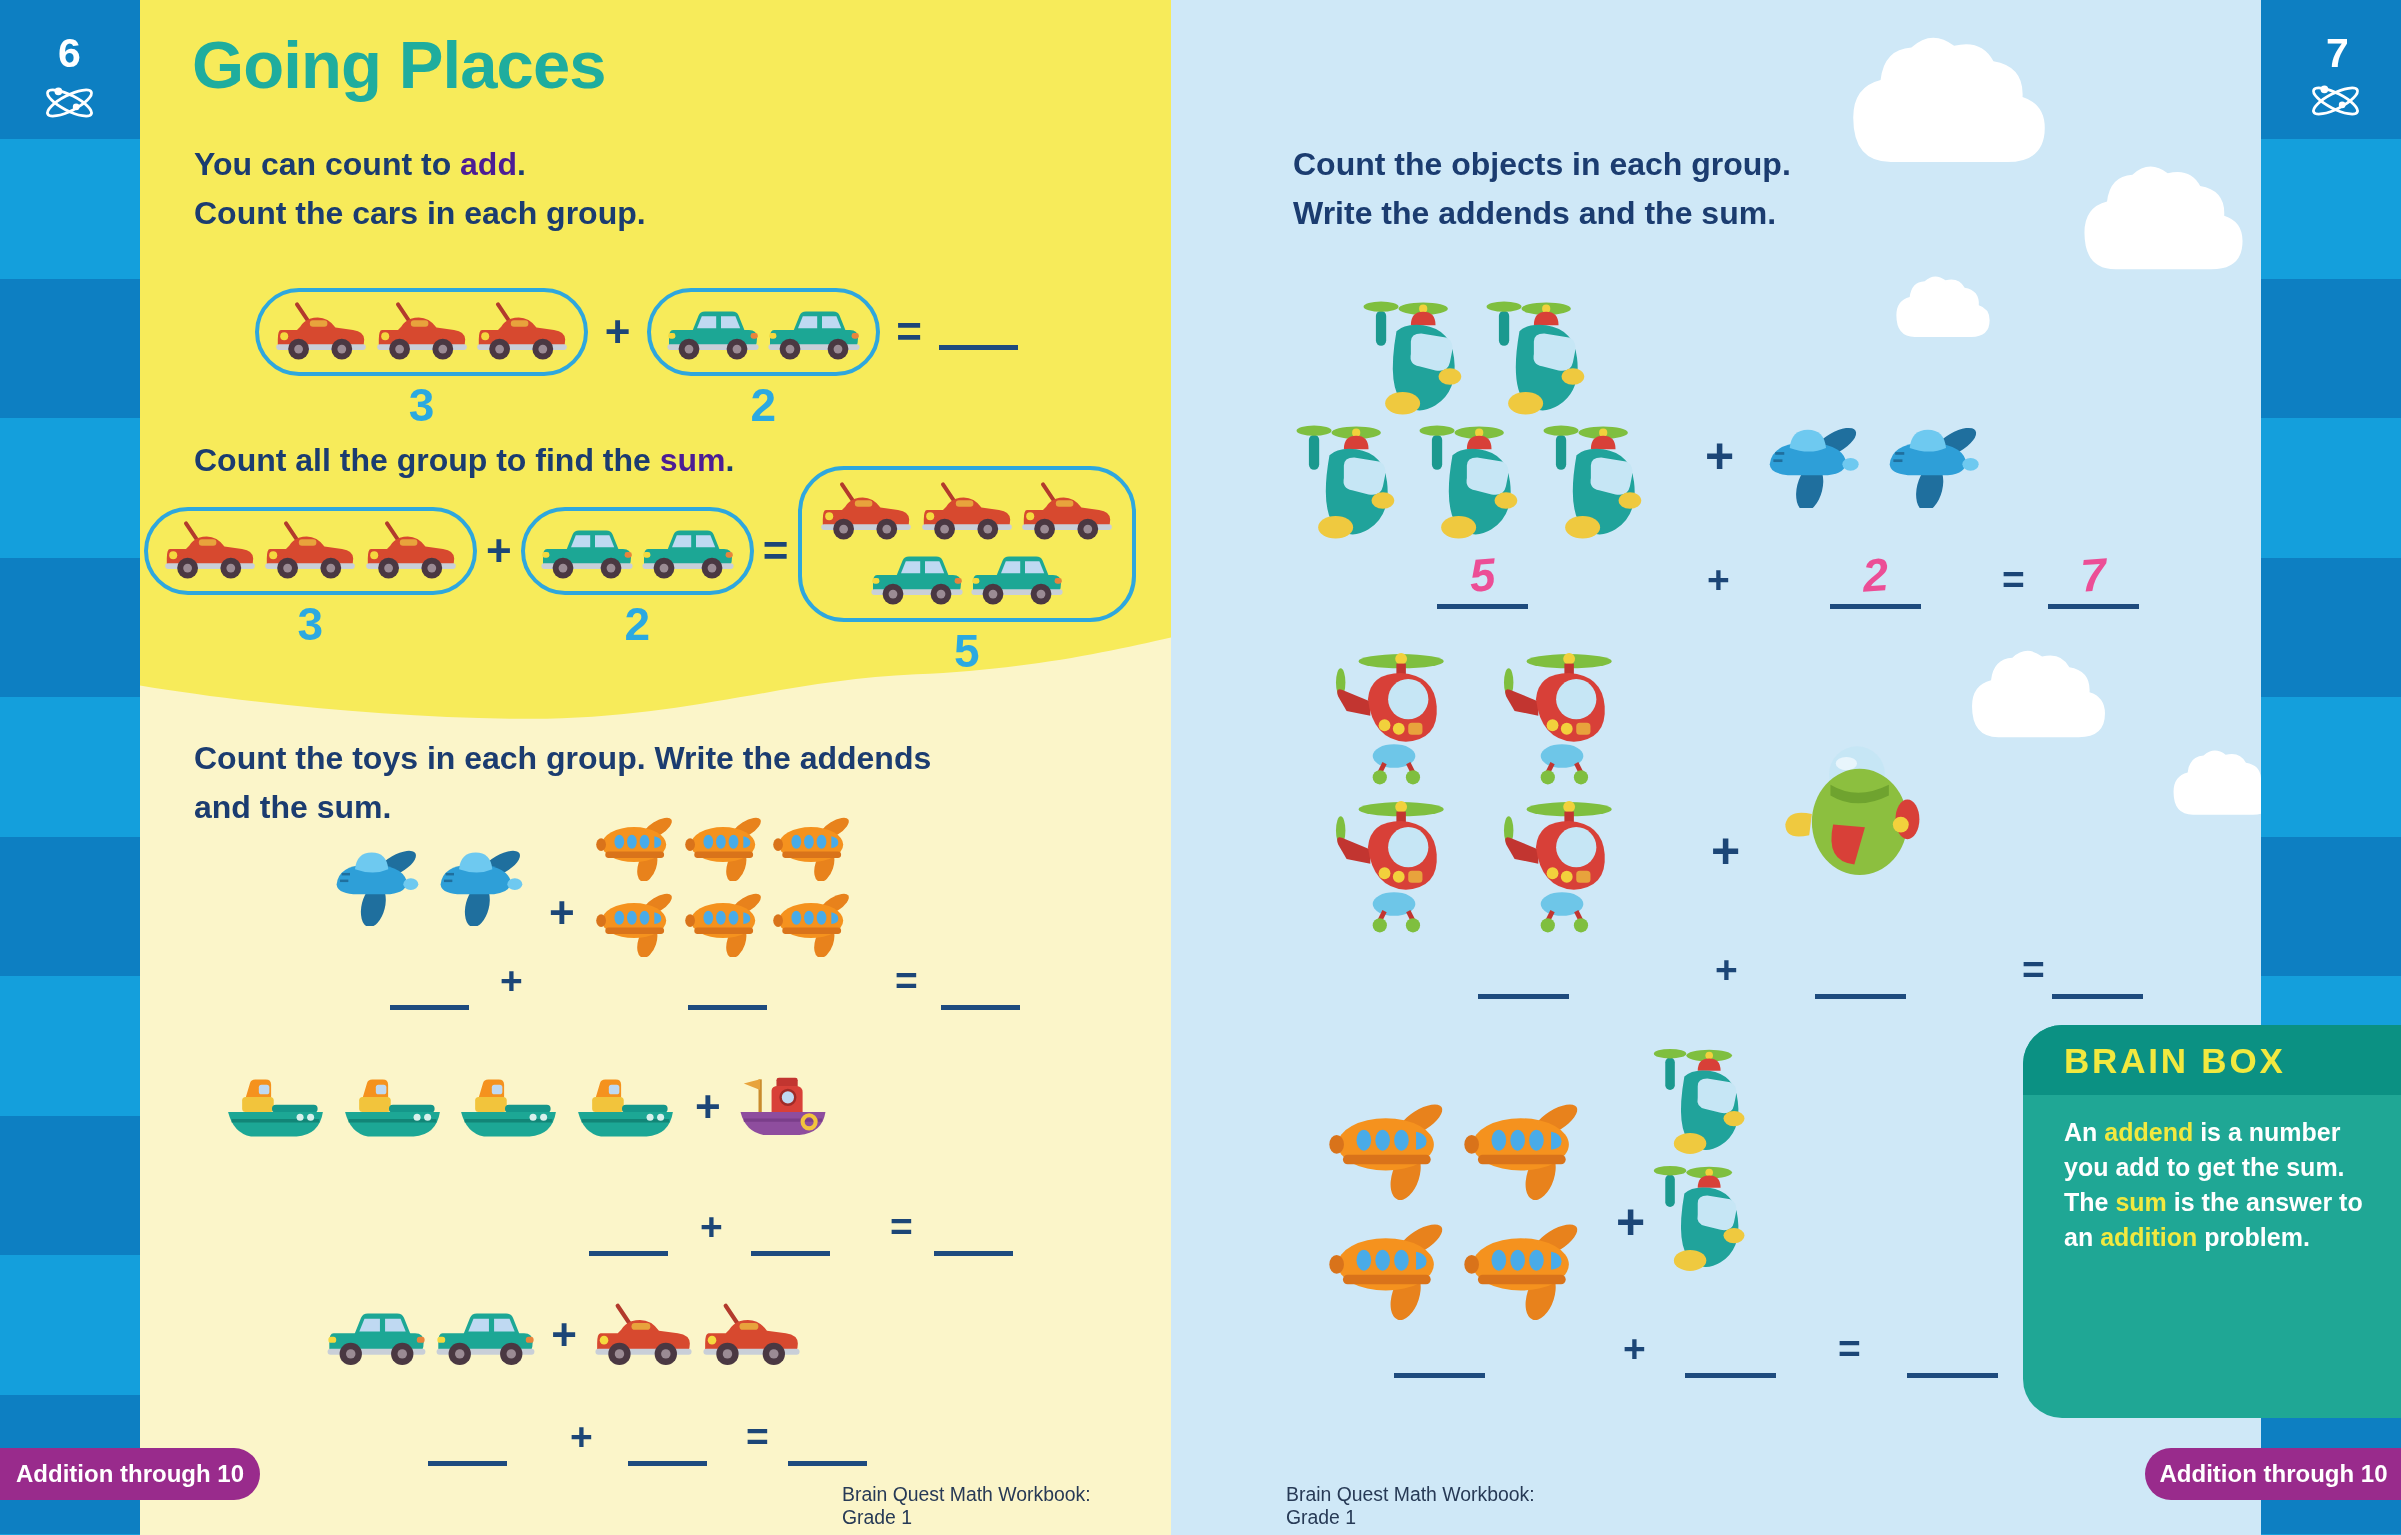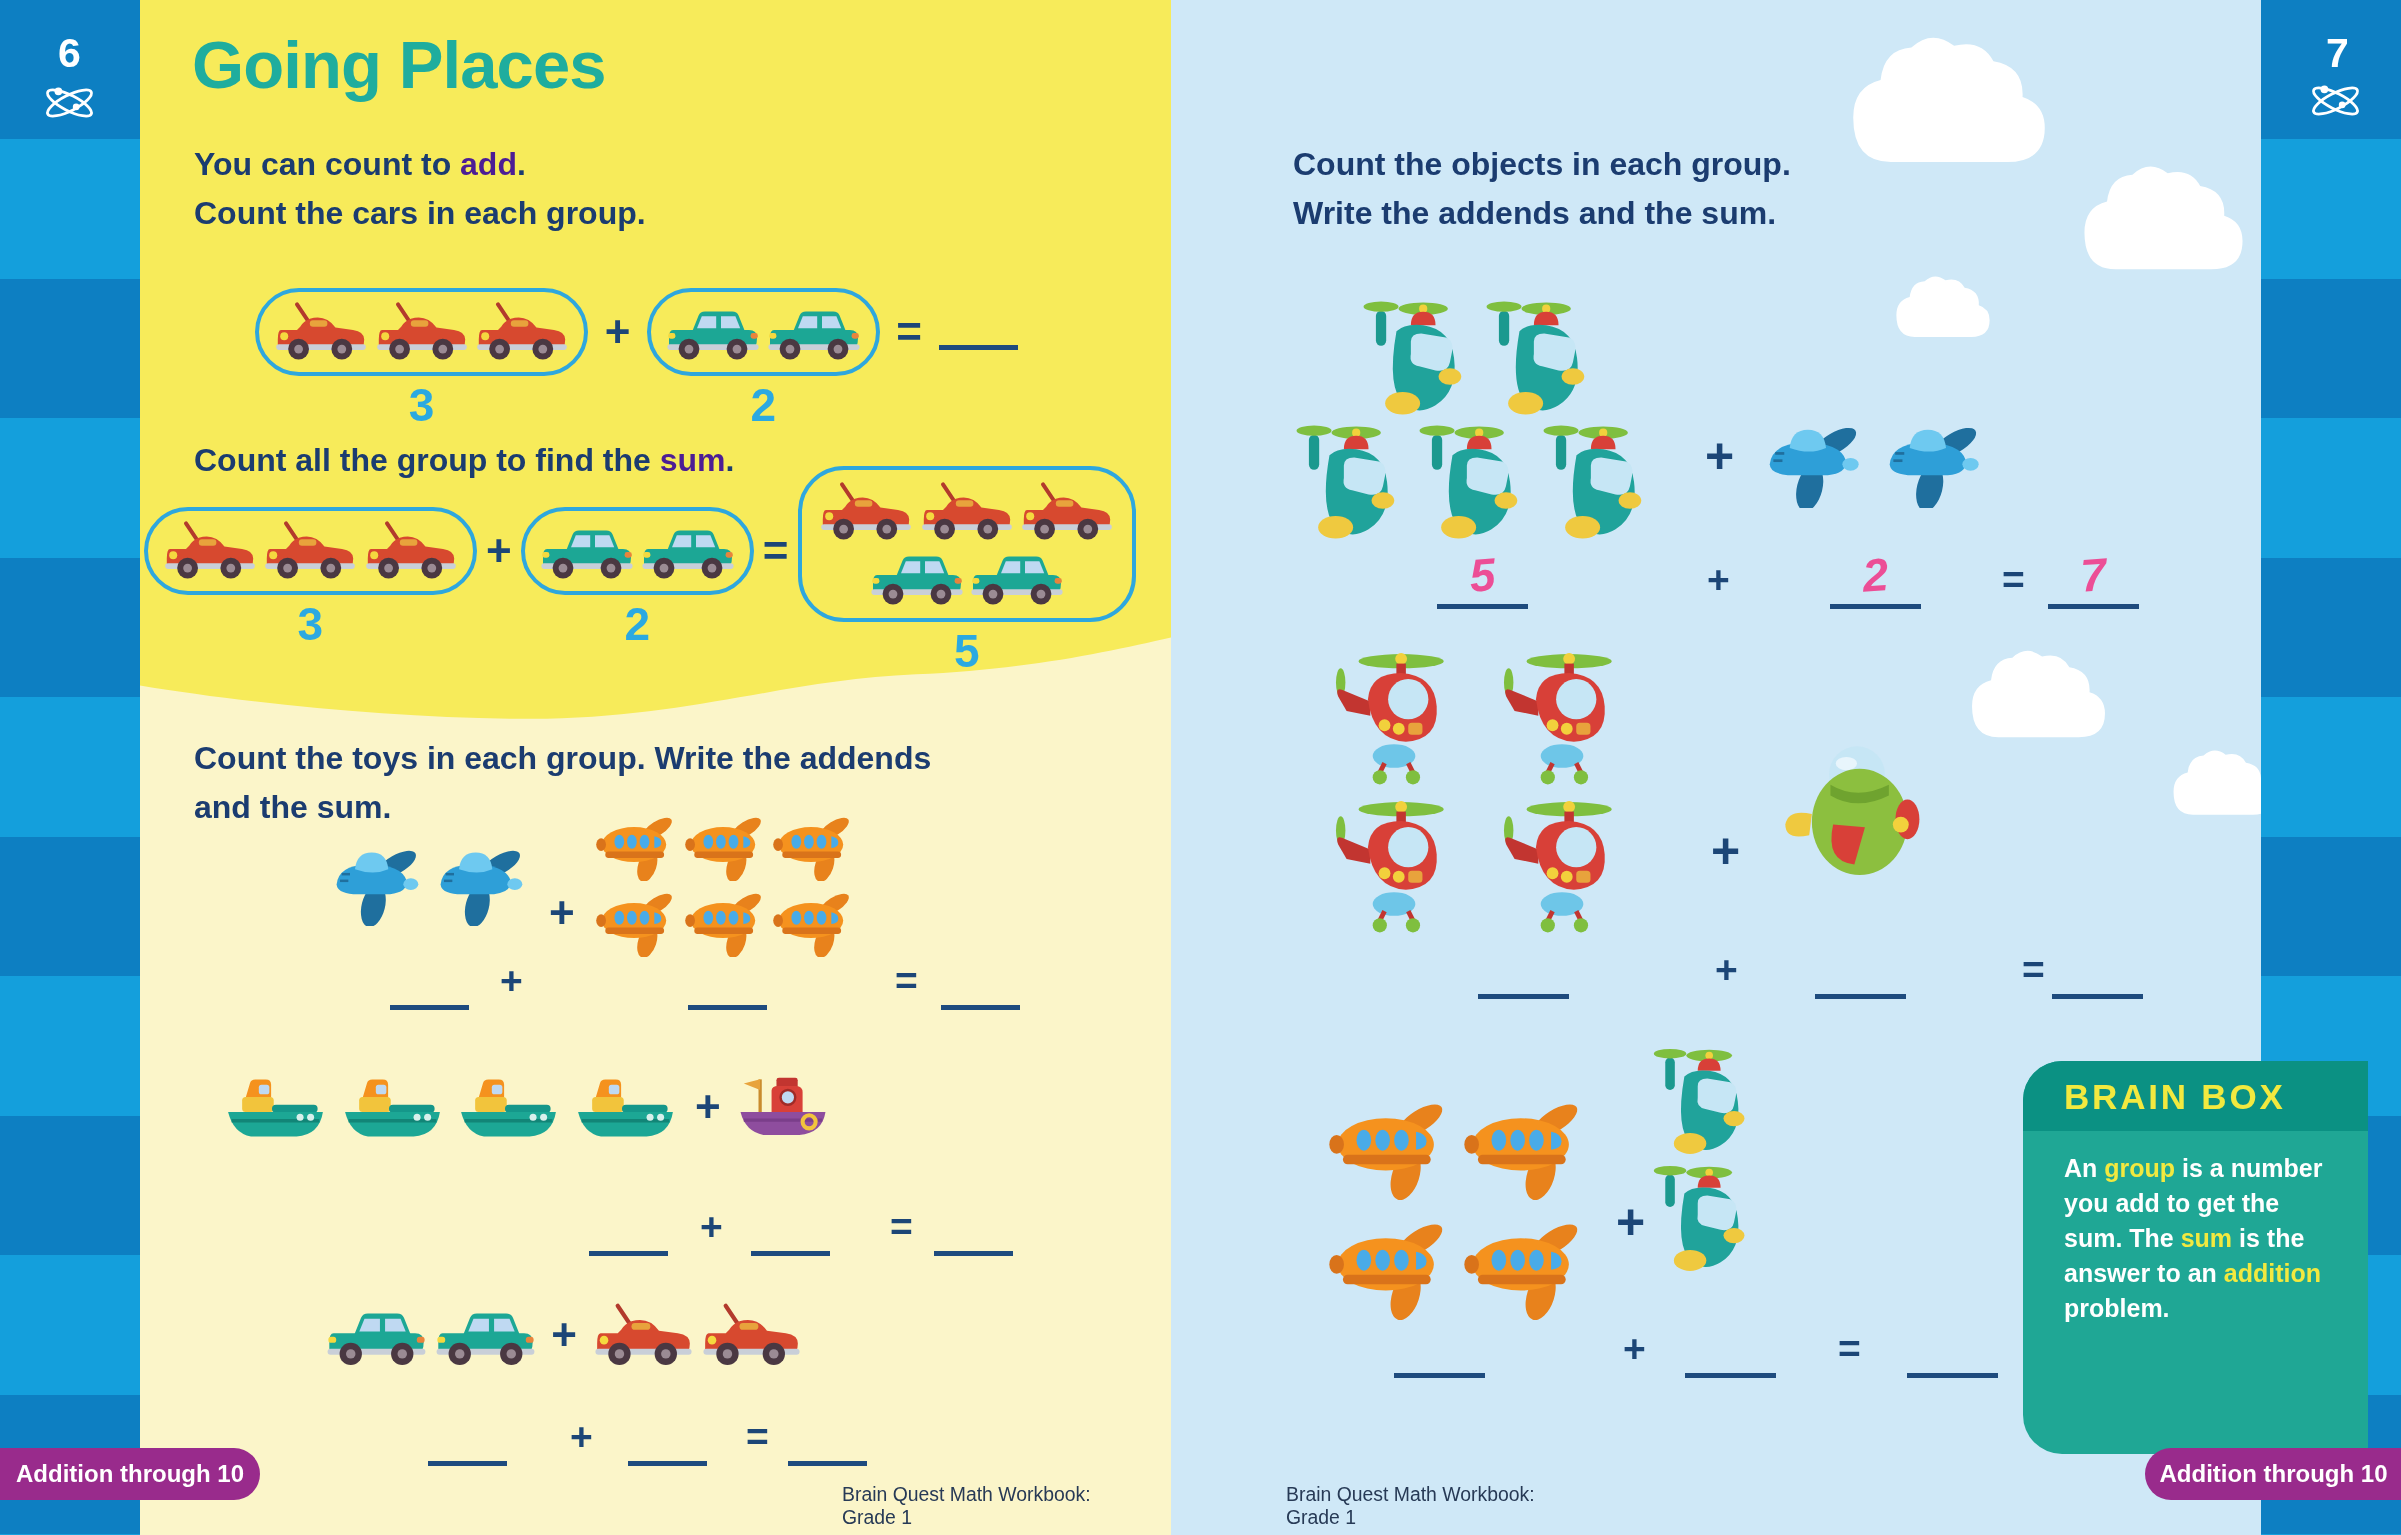--- a/index.html
+++ b/index.html
@@ -78,22 +78,22 @@
   .rp3-g2 .veh{width:109px;height:115px;}
   .bigplus{position:absolute;font-size:50px;font-weight:bold;color:#1C4677;}
   
   .badge{position:absolute;top:1448px;height:52px;background:#992B8C;z-index:40;
     color:#fff;font-size:24px;font-weight:bold;text-align:center;line-height:52px;}
   .badge.bl{left:0;width:260px;border-radius:0 26px 26px 0;}
   .badge.br{left:2145px;width:257px;border-radius:26px 0 0 26px;}
   .footer{position:absolute;top:1483px;width:296px;text-align:left;
     font-size:19.4px;color:#273A56;z-index:5;}
   
-  .brainbox{position:absolute;left:2023px;top:1025px;width:345px;height:393px;z-index:25;
-    background:#1FA795;border-radius:39px 0 0 39px;margin-top:36px;}
+  .brainbox{position:absolute;left:2023px;top:1025px;width:379px;height:393px;z-index:25;
+    background:#1FA795;border-radius:39px 0 0 39px;}
   .bb-header{height:70px;background:#0B9183;border-radius:39px 0 0 0;
     color:#F2E93F;font-size:35px;font-weight:bold;letter-spacing:2.8px;line-height:72px;padding-left:41px;}
   .bb-body{padding:20.3px 24px 0 41px;color:#fff;font-size:25px;font-weight:bold;line-height:35px;}
   .bb-body .y{color:#F2E93F;}
   .bb-demo{position:relative;height:157px;}
   .bb-eq{position:absolute;left:122px;top:14.8px;color:#F2E93F;font-size:30.5px;font-weight:bold;letter-spacing:0.9px;}
   .bb-arrows{position:absolute;left:118px;top:54px;}
   .bb-sumarrow{position:absolute;left:238px;top:41px;}
   .bb-addends{position:absolute;left:74px;top:109px;width:166px;text-align:center;font-size:25px;}
   .bb-sum{position:absolute;left:277px;top:70px;font-size:25px;}
@@ -585,21 +585,21 @@
       <use href="#i-atom"></use>
     </svg>
   <div class="pagenum" style="left:2305px;top:29.6px;">7</div>
   <svg class="atom" style="left:2305px;top:76px;" viewBox="0 0 66 54" width="61" height="50">
       <use href="#i-atom"></use>
     </svg>
 
   <div class="brainbox">
     <div class="bb-header">BRAIN BOX</div>
     <div class="bb-body">
-      <p style="margin:0;"><span>An </span><span class="y">group</span><span> is a number you add to get the sum. The </span><span class="y">sum</span><span> is the answer to an </span><span class="y">addition</span><span> problem.</span></p>
+      <p style="margin:0;"><span>An </span><span class="y">addend</span><span> is a number you add to get the sum. The </span><span class="y">sum</span><span> is the answer to an </span><span class="y">addition</span><span> problem.</span></p>
     </div>
   </div>
 
   <div class="badge bl">Addition through 10</div>
   <div class="badge br">Addition through 10</div>
   <div class="footer" style="left:842px;">Brain Quest Math Workbook: Grade 1</div>
   <div class="footer" style="left:1286px;">Brain Quest Math Workbook: Grade 1</div>
 
 </div>
 

